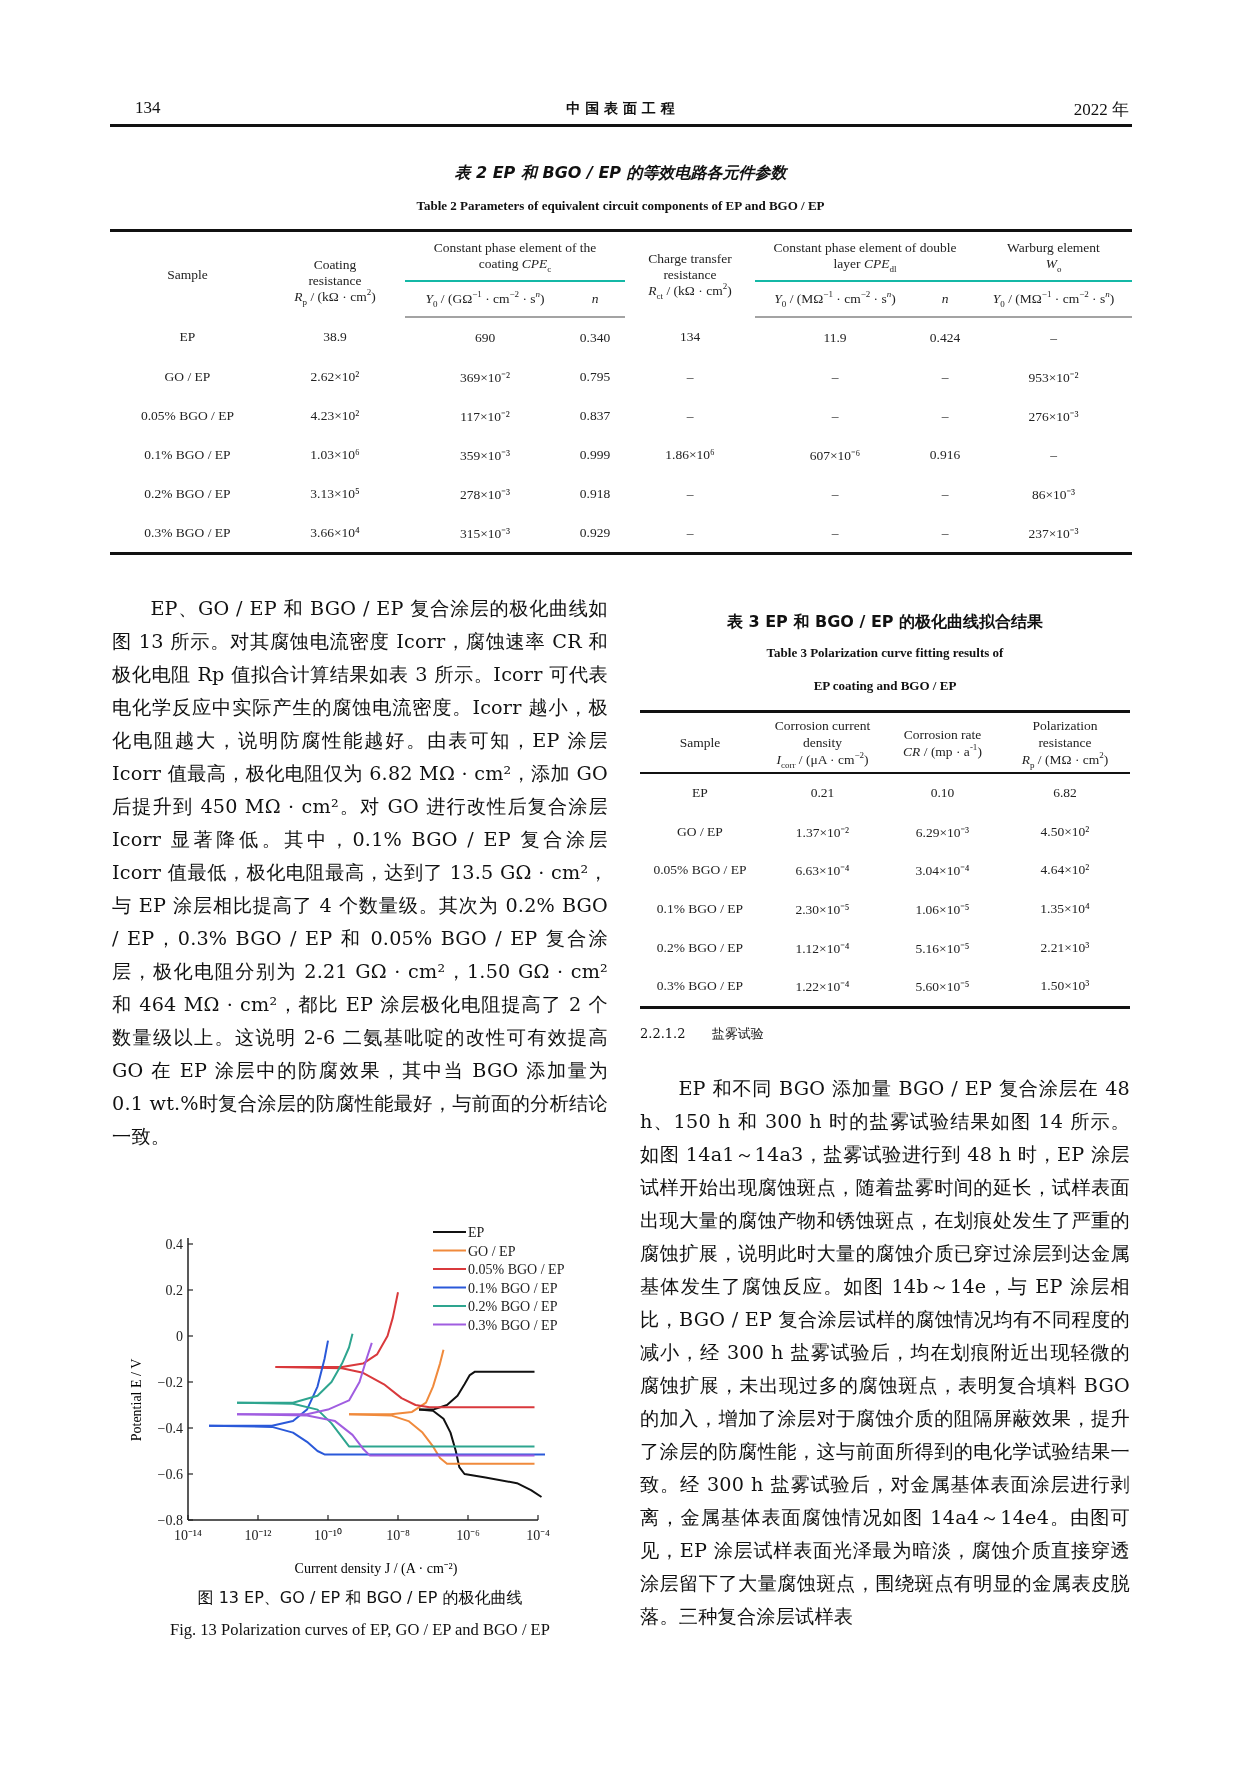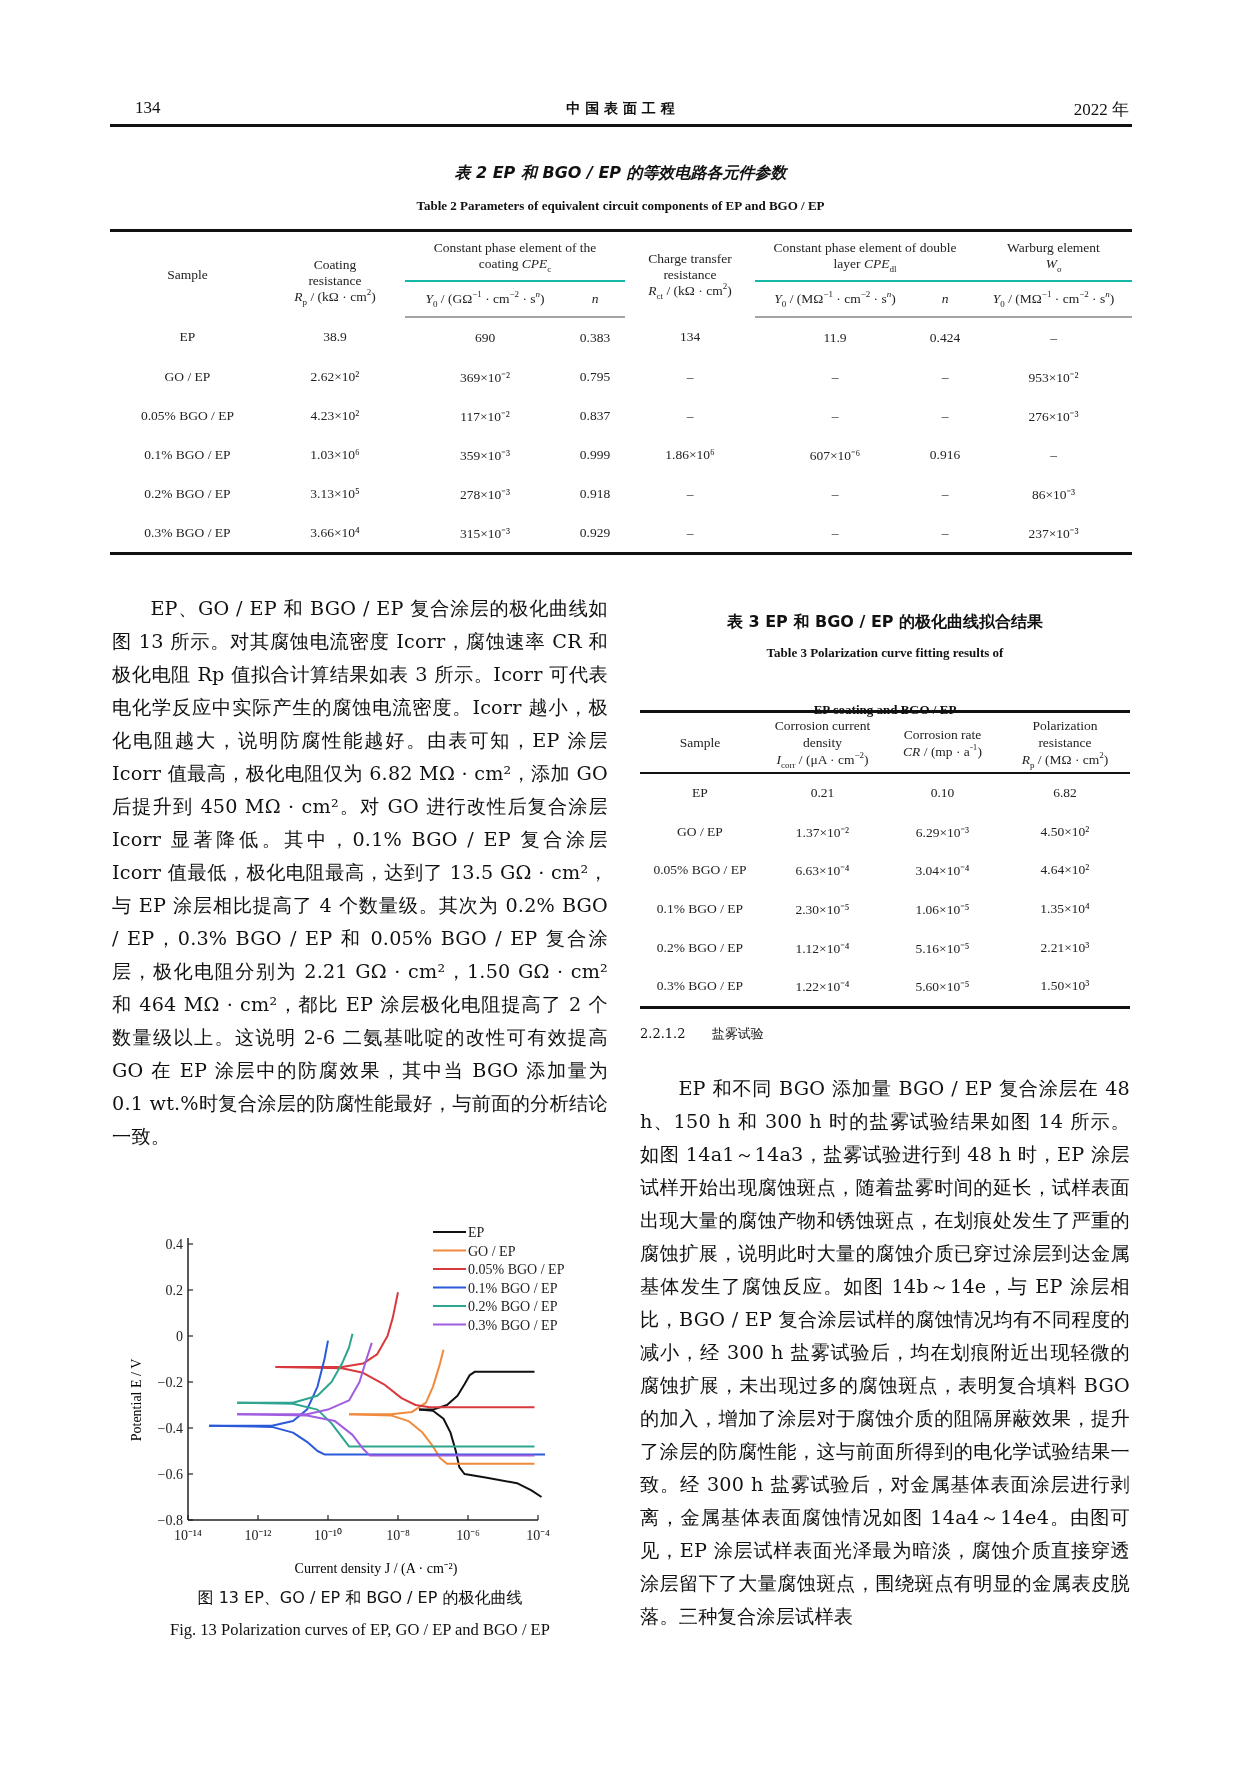--- a/index.html
+++ b/index.html
@@ -81,21 +81,21 @@
       <th><i>Y</i><sub>0</sub> / (MΩ<sup>−1</sup> · cm<sup>−2</sup> · s<sup><i>n</i></sup>)</th>
       <th><i>n</i></th>
       <th><i>Y</i><sub>0</sub> / (MΩ<sup>−1</sup> · cm<sup>−2</sup> · s<sup><i>n</i></sup>)</th>
     </tr>
   </thead>
   <tbody>
     <tr>
         <td>EP</td>
         <td>38.9</td>
         <td>690</td>
-        <td>0.383</td>
+        <td>0.340</td>
         <td>134</td>
         <td>11.9</td>
         <td>0.424</td>
         <td>–</td>
       </tr>
     <tr>
         <td>GO / EP</td>
         <td>2.62×10²</td>
         <td>369×10⁻²</td>
         <td>0.795</td>
@@ -146,21 +146,21 @@
       </tr>
   </tbody>
 </table>
 
 <div class="para" style="left:112px;top:592px;width:496px;">
   <p>EP、GO / EP 和 BGO / EP 复合涂层的极化曲线如图 13 所示。对其腐蚀电流密度 Icorr，腐蚀速率 CR 和极化电阻 Rp 值拟合计算结果如表 3 所示。Icorr 可代表电化学反应中实际产生的腐蚀电流密度。Icorr 越小，极化电阻越大，说明防腐性能越好。由表可知，EP 涂层 Icorr 值最高，极化电阻仅为 6.82 MΩ · cm²，添加 GO 后提升到 450 MΩ · cm²。对 GO 进行改性后复合涂层 Icorr 显著降低。其中，0.1% BGO / EP 复合涂层 Icorr 值最低，极化电阻最高，达到了 13.5 GΩ · cm²，与 EP 涂层相比提高了 4 个数量级。其次为 0.2% BGO / EP，0.3% BGO / EP 和 0.05% BGO / EP 复合涂层，极化电阻分别为 2.21 GΩ · cm²，1.50 GΩ · cm² 和 464 MΩ · cm²，都比 EP 涂层极化电阻提高了 2 个数量级以上。这说明 2-6 二氨基吡啶的改性可有效提高 GO 在 EP 涂层中的防腐效果，其中当 BGO 添加量为 0.1 wt.%时复合涂层的防腐性能最好，与前面的分析结论一致。</p>
 </div>
 
 <div class="abs ttl-cn" style="left:640px;width:490px;top:612px;">表 3   EP 和 BGO / EP 的极化曲线拟合结果</div>
 <div class="abs ttl-en" style="left:640px;width:490px;top:645px;">Table 3    Polarization curve fitting results of</div>
-<div class="abs ttl-en" style="left:640px;width:490px;top:678px;margin-top:24px;">EP coating and BGO / EP</div>
+<div class="abs ttl-en" style="left:640px;width:490px;top:678px;">EP coating and BGO / EP</div>
 
 <table class="t3">
   <colgroup>
       <col style="width:120px">
       <col style="width:125px">
       <col style="width:115px">
       <col style="width:130px">
     </colgroup>
   <thead>
     <tr>

